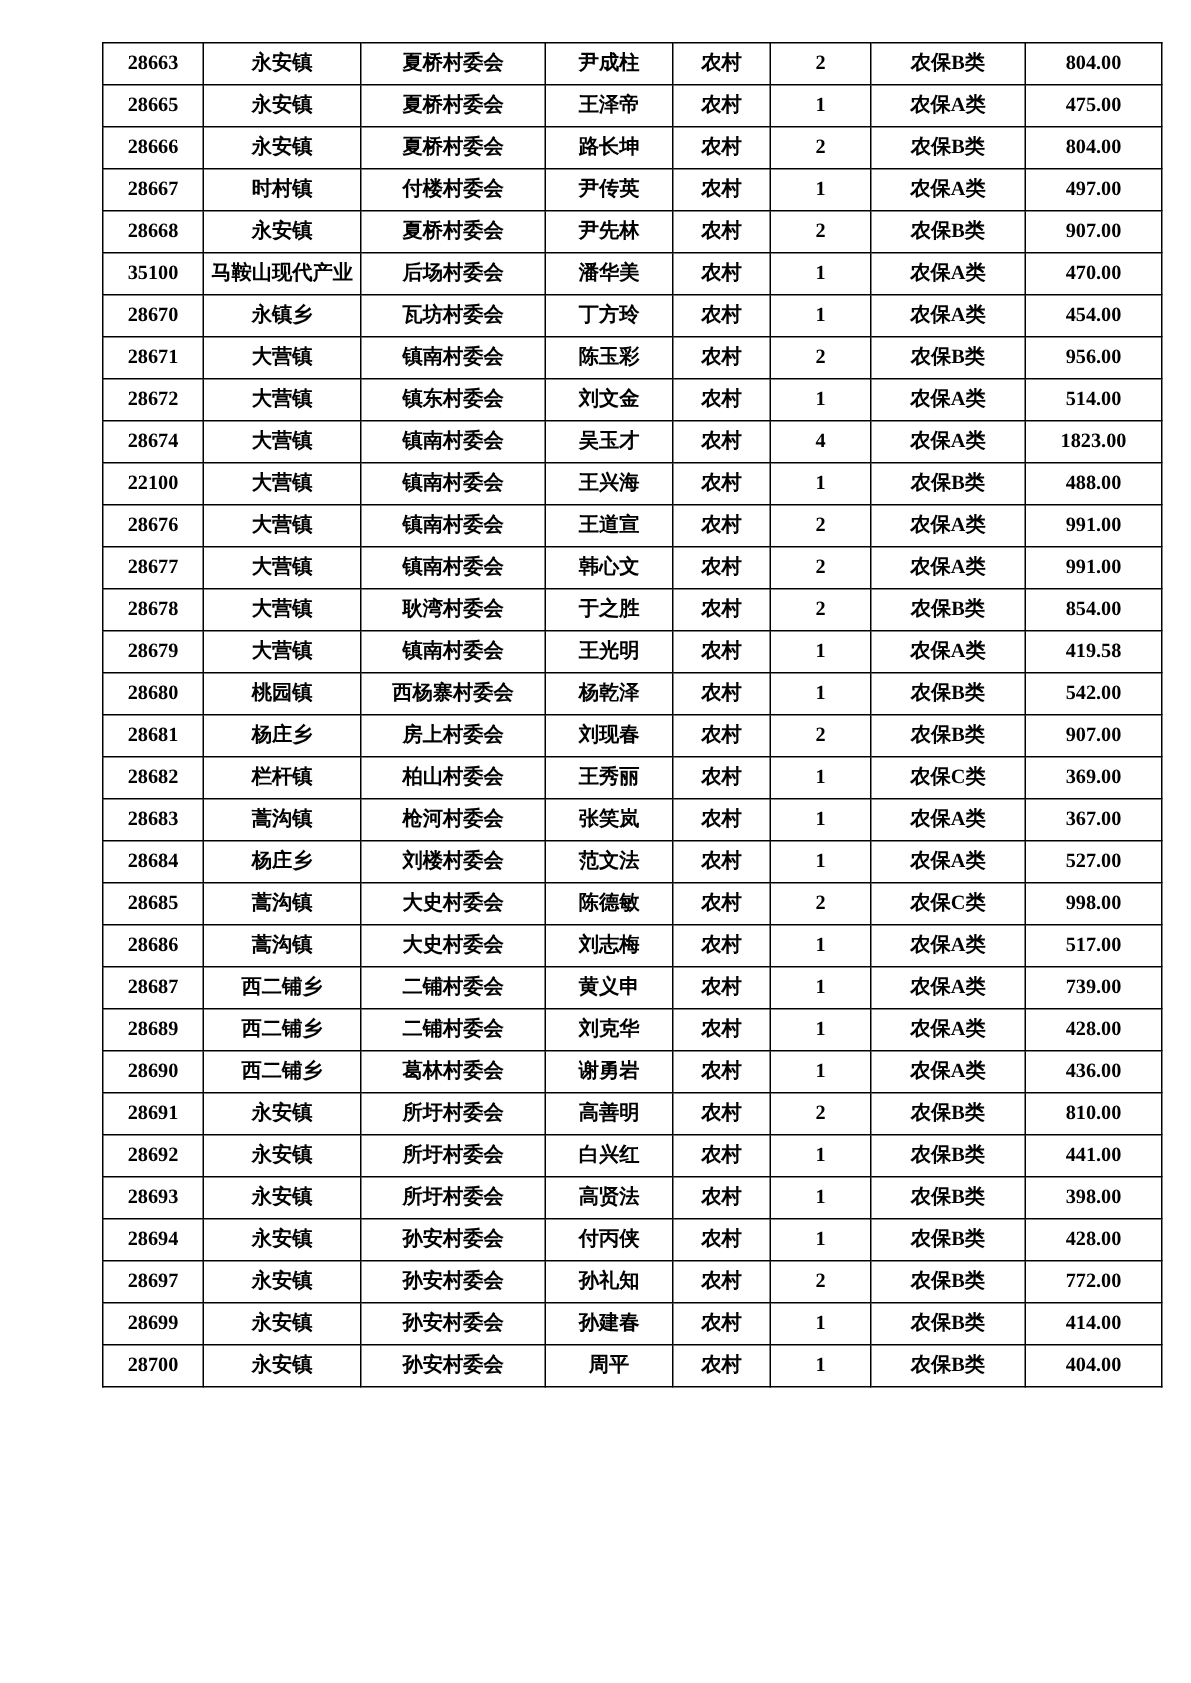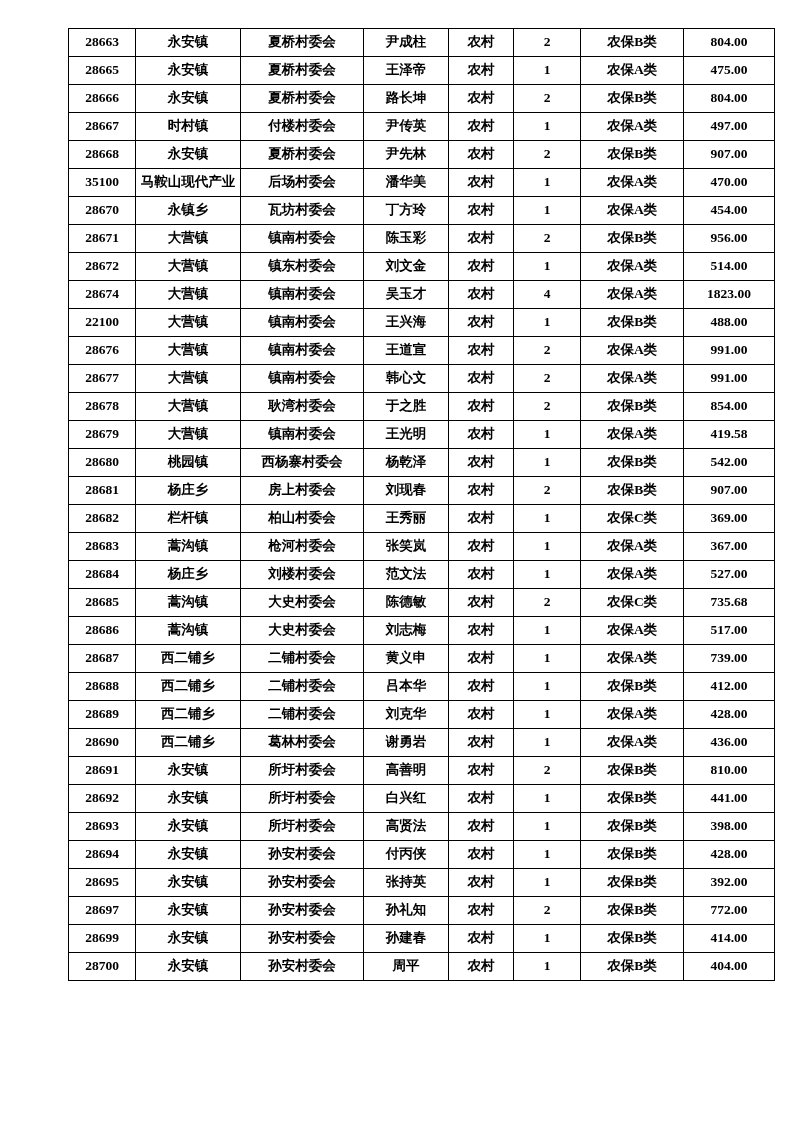--- a/index.html
+++ b/index.html
@@ -253,21 +253,21 @@
           <td class="c-amount">527.00</td>
         </tr>
         <tr>
           <td class="c-id">28685</td>
           <td class="c-town">蒿沟镇</td>
           <td class="c-village">大史村委会</td>
           <td class="c-name">陈德敏</td>
           <td class="c-type">农村</td>
           <td class="c-count">2</td>
           <td class="c-cat">农保C类</td>
-          <td class="c-amount">735.68</td>
+          <td class="c-amount">998.00</td>
         </tr>
         <tr>
           <td class="c-id">28686</td>
           <td class="c-town">蒿沟镇</td>
           <td class="c-village">大史村委会</td>
           <td class="c-name">刘志梅</td>
           <td class="c-type">农村</td>
           <td class="c-count">1</td>
           <td class="c-cat">农保A类</td>
           <td class="c-amount">517.00</td>
@@ -276,30 +276,20 @@
           <td class="c-id">28687</td>
           <td class="c-town">西二铺乡</td>
           <td class="c-village">二铺村委会</td>
           <td class="c-name">黄义申</td>
           <td class="c-type">农村</td>
           <td class="c-count">1</td>
           <td class="c-cat">农保A类</td>
           <td class="c-amount">739.00</td>
         </tr>
         <tr>
-          <td class="c-id">28688</td>
-          <td class="c-town">西二铺乡</td>
-          <td class="c-village">二铺村委会</td>
-          <td class="c-name">吕本华</td>
-          <td class="c-type">农村</td>
-          <td class="c-count">1</td>
-          <td class="c-cat">农保B类</td>
-          <td class="c-amount">412.00</td>
-        </tr>
-        <tr>
           <td class="c-id">28689</td>
           <td class="c-town">西二铺乡</td>
           <td class="c-village">二铺村委会</td>
           <td class="c-name">刘克华</td>
           <td class="c-type">农村</td>
           <td class="c-count">1</td>
           <td class="c-cat">农保A类</td>
           <td class="c-amount">428.00</td>
         </tr>
         <tr>
@@ -344,30 +334,20 @@
         </tr>
         <tr>
           <td class="c-id">28694</td>
           <td class="c-town">永安镇</td>
           <td class="c-village">孙安村委会</td>
           <td class="c-name">付丙侠</td>
           <td class="c-type">农村</td>
           <td class="c-count">1</td>
           <td class="c-cat">农保B类</td>
           <td class="c-amount">428.00</td>
-        </tr>
-        <tr>
-          <td class="c-id">28695</td>
-          <td class="c-town">永安镇</td>
-          <td class="c-village">孙安村委会</td>
-          <td class="c-name">张持英</td>
-          <td class="c-type">农村</td>
-          <td class="c-count">1</td>
-          <td class="c-cat">农保B类</td>
-          <td class="c-amount">392.00</td>
         </tr>
         <tr>
           <td class="c-id">28697</td>
           <td class="c-town">永安镇</td>
           <td class="c-village">孙安村委会</td>
           <td class="c-name">孙礼知</td>
           <td class="c-type">农村</td>
           <td class="c-count">2</td>
           <td class="c-cat">农保B类</td>
           <td class="c-amount">772.00</td>

